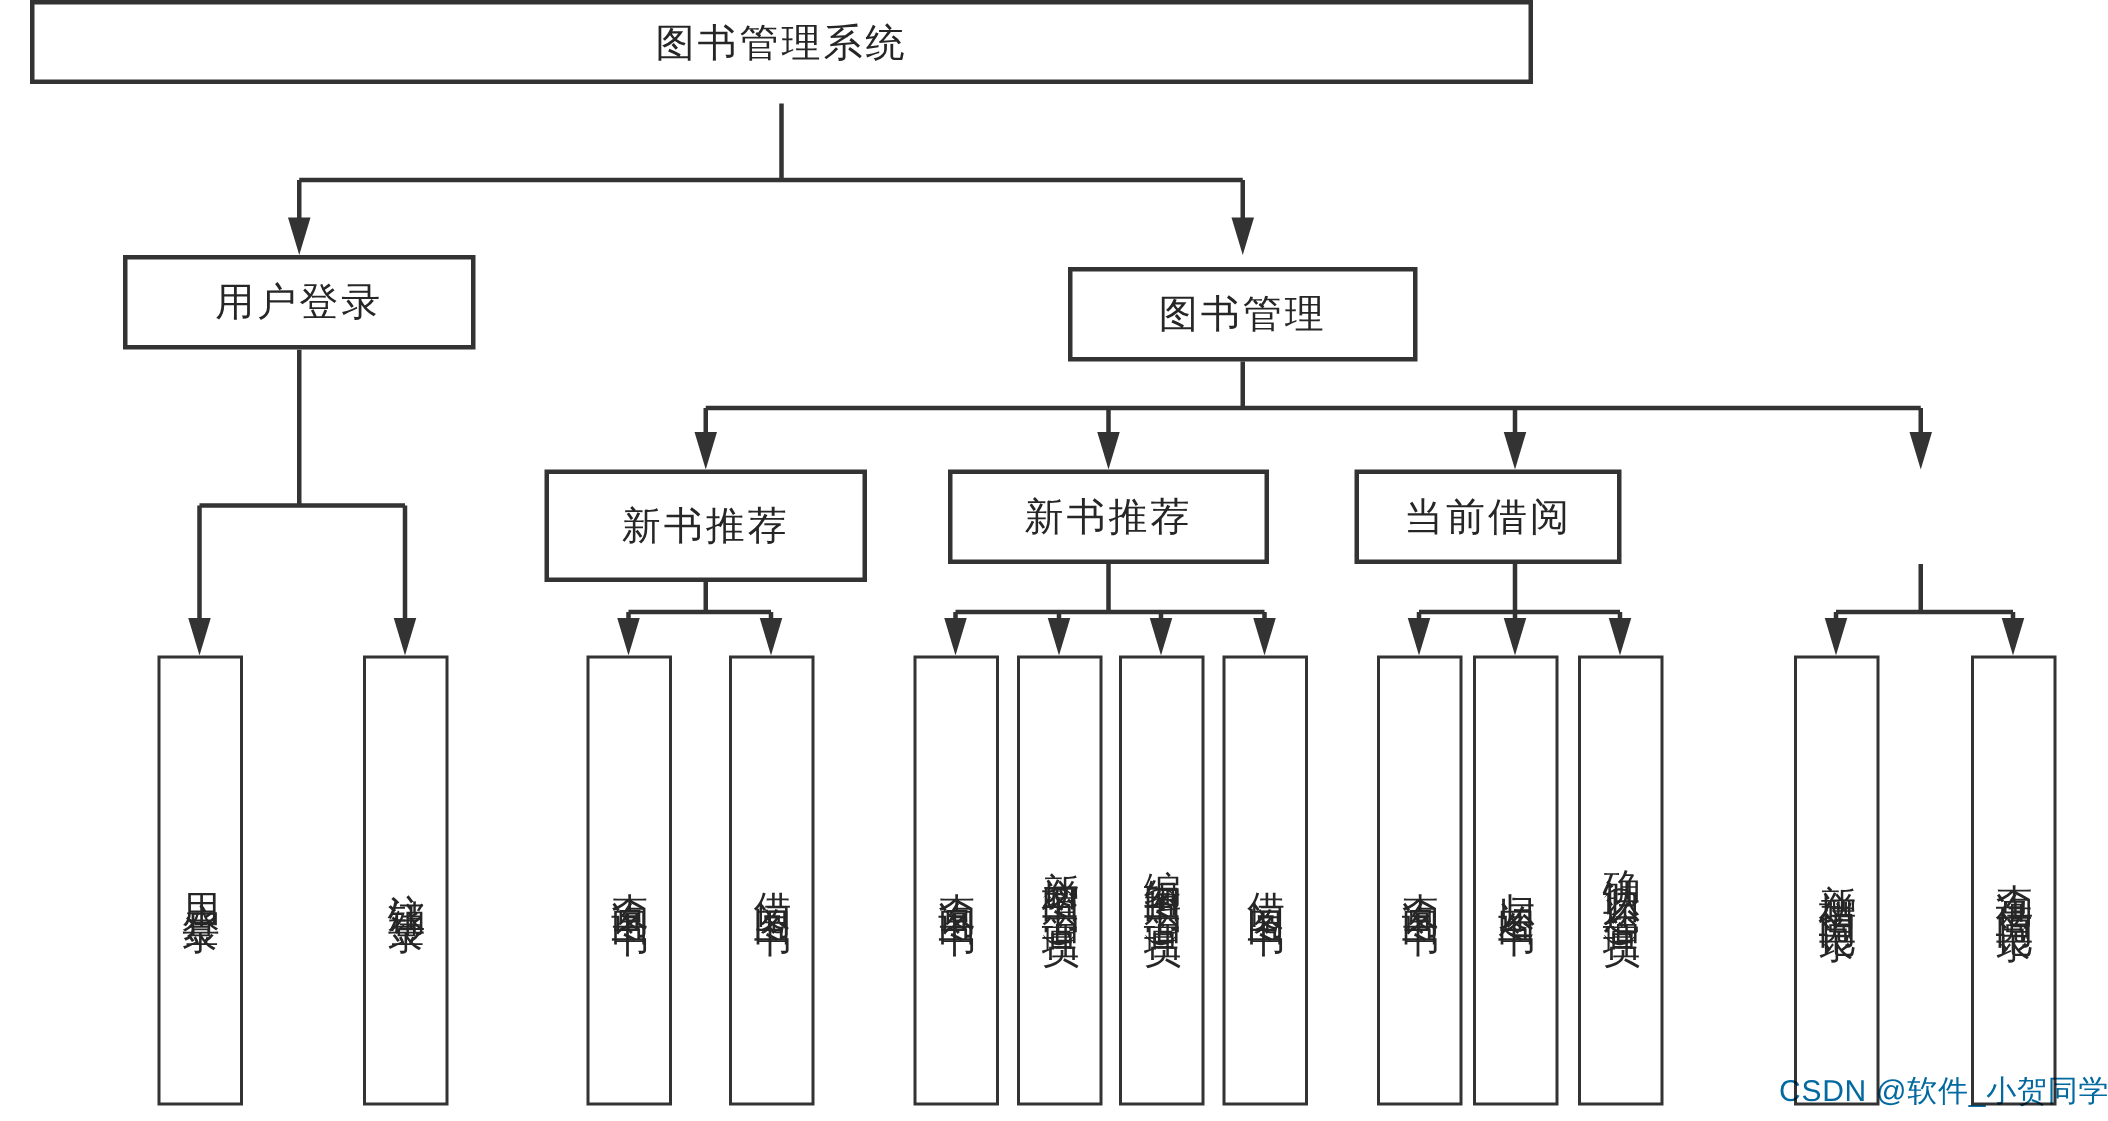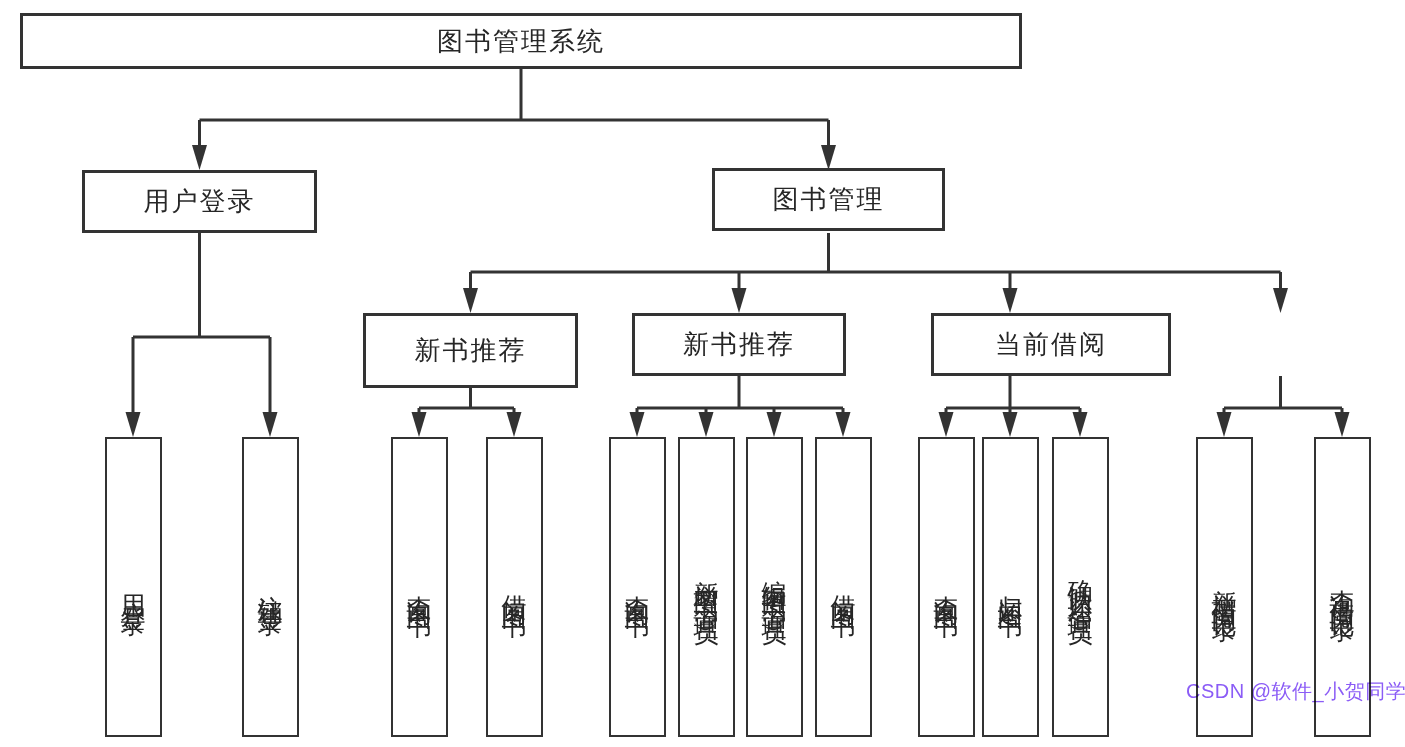--- a/index.html
+++ b/index.html
@@ -18,21 +18,21 @@
     position:absolute;top:437px;width:57px;height:300px;
     border:2.5px solid #333333;background:#ffffff;
     display:flex;align-items:center;justify-content:center;box-sizing:border-box;
     z-index:2;
   }
   .leaf .vtxt{
     writing-mode:vertical-rl;text-orientation:mixed;
     font-size:25px;line-height:1;letter-spacing:6px;color:#262626;
   }
   .watermark{
-    position:absolute;left:1186px;top:678px;font-size:20px;color:#8b5cf6;
+    position:absolute;left:1186px;top:714px;font-size:20px;color:#0369a1;
     white-space:nowrap;z-index:5;mix-blend-mode:multiply;letter-spacing:0.5px;text-align:right;
   }
 </style>
 </head>
 <body>
 
 <div class="stage">
 
   <svg class="connectors" width="1405" height="747" viewBox="0 0 1405 747" aria-hidden="true">
     <path fill="none" stroke="#333333" stroke-width="3" d="
@@ -73,38 +73,38 @@
       <polygon points="766.5,412 781.5,412 774,437"></polygon>
       <polygon points="835.5,412 850.5,412 843,437"></polygon>
       <polygon points="938.5,412 953.5,412 946,437"></polygon>
       <polygon points="1002.5,412 1017.5,412 1010,437"></polygon>
       <polygon points="1072.5,412 1087.5,412 1080,437"></polygon>
       <polygon points="1216.5,412 1231.5,412 1224,437"></polygon>
       <polygon points="1334.5,412 1349.5,412 1342,437"></polygon>
     </g>
   </svg>
 
-  <div class="box" style="left:20px;top:13px;width:1002px;height:56px;">
+  <div class="box" style="left:20px;top:0;width:1002px;height:56px;">
     <span class="lbl">图书管理系统</span>
   </div>
 
   <div class="box" style="left:82px;top:170px;width:235px;height:63px;">
     <span class="lbl">用户登录</span>
   </div>
-  <div class="box" style="left:712px;top:168px;width:233px;height:63px;">
+  <div class="box" style="left:712px;top:178px;width:233px;height:63px;">
     <span class="lbl">图书管理</span>
   </div>
 
   <div class="box" style="left:363px;top:313px;width:215px;height:75px;">
     <span class="lbl">新书推荐</span>
   </div>
   <div class="box" style="left:632px;top:313px;width:214px;height:63px;">
     <span class="lbl">新书推荐</span>
   </div>
-  <div class="box" style="left:903px;top:313px;width:240px;height:63px;margin-left:28px;">
+  <div class="box" style="left:903px;top:313px;width:178px;height:63px;">
     <span class="lbl">当前借阅</span>
   </div>
 
   <div class="leaf" style="left:104.5px;">
     <span class="vtxt">用户登录</span>
   </div>
   <div class="leaf" style="left:241.5px;">
     <span class="vtxt">注销登录</span>
   </div>
 

